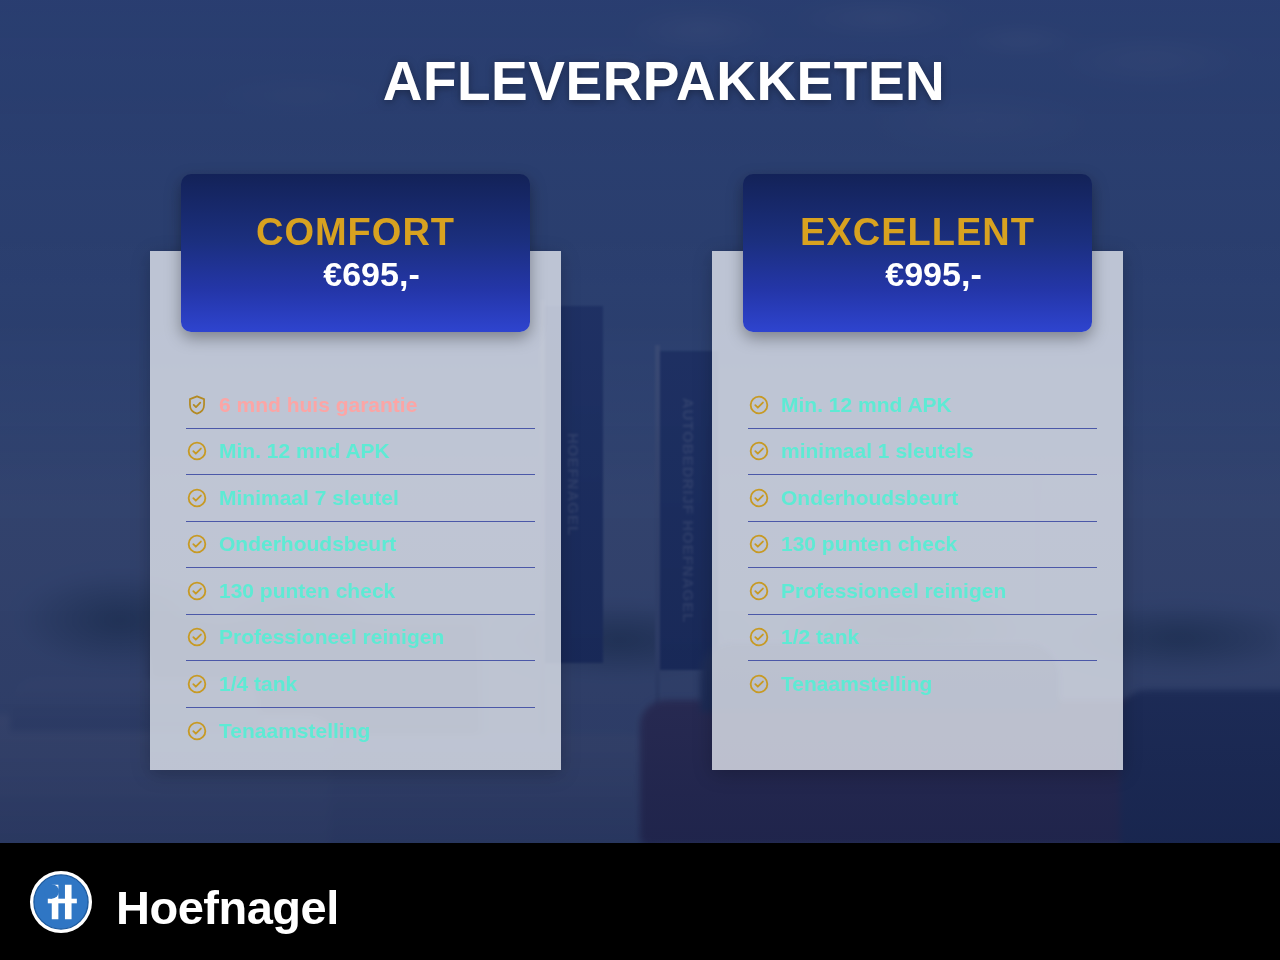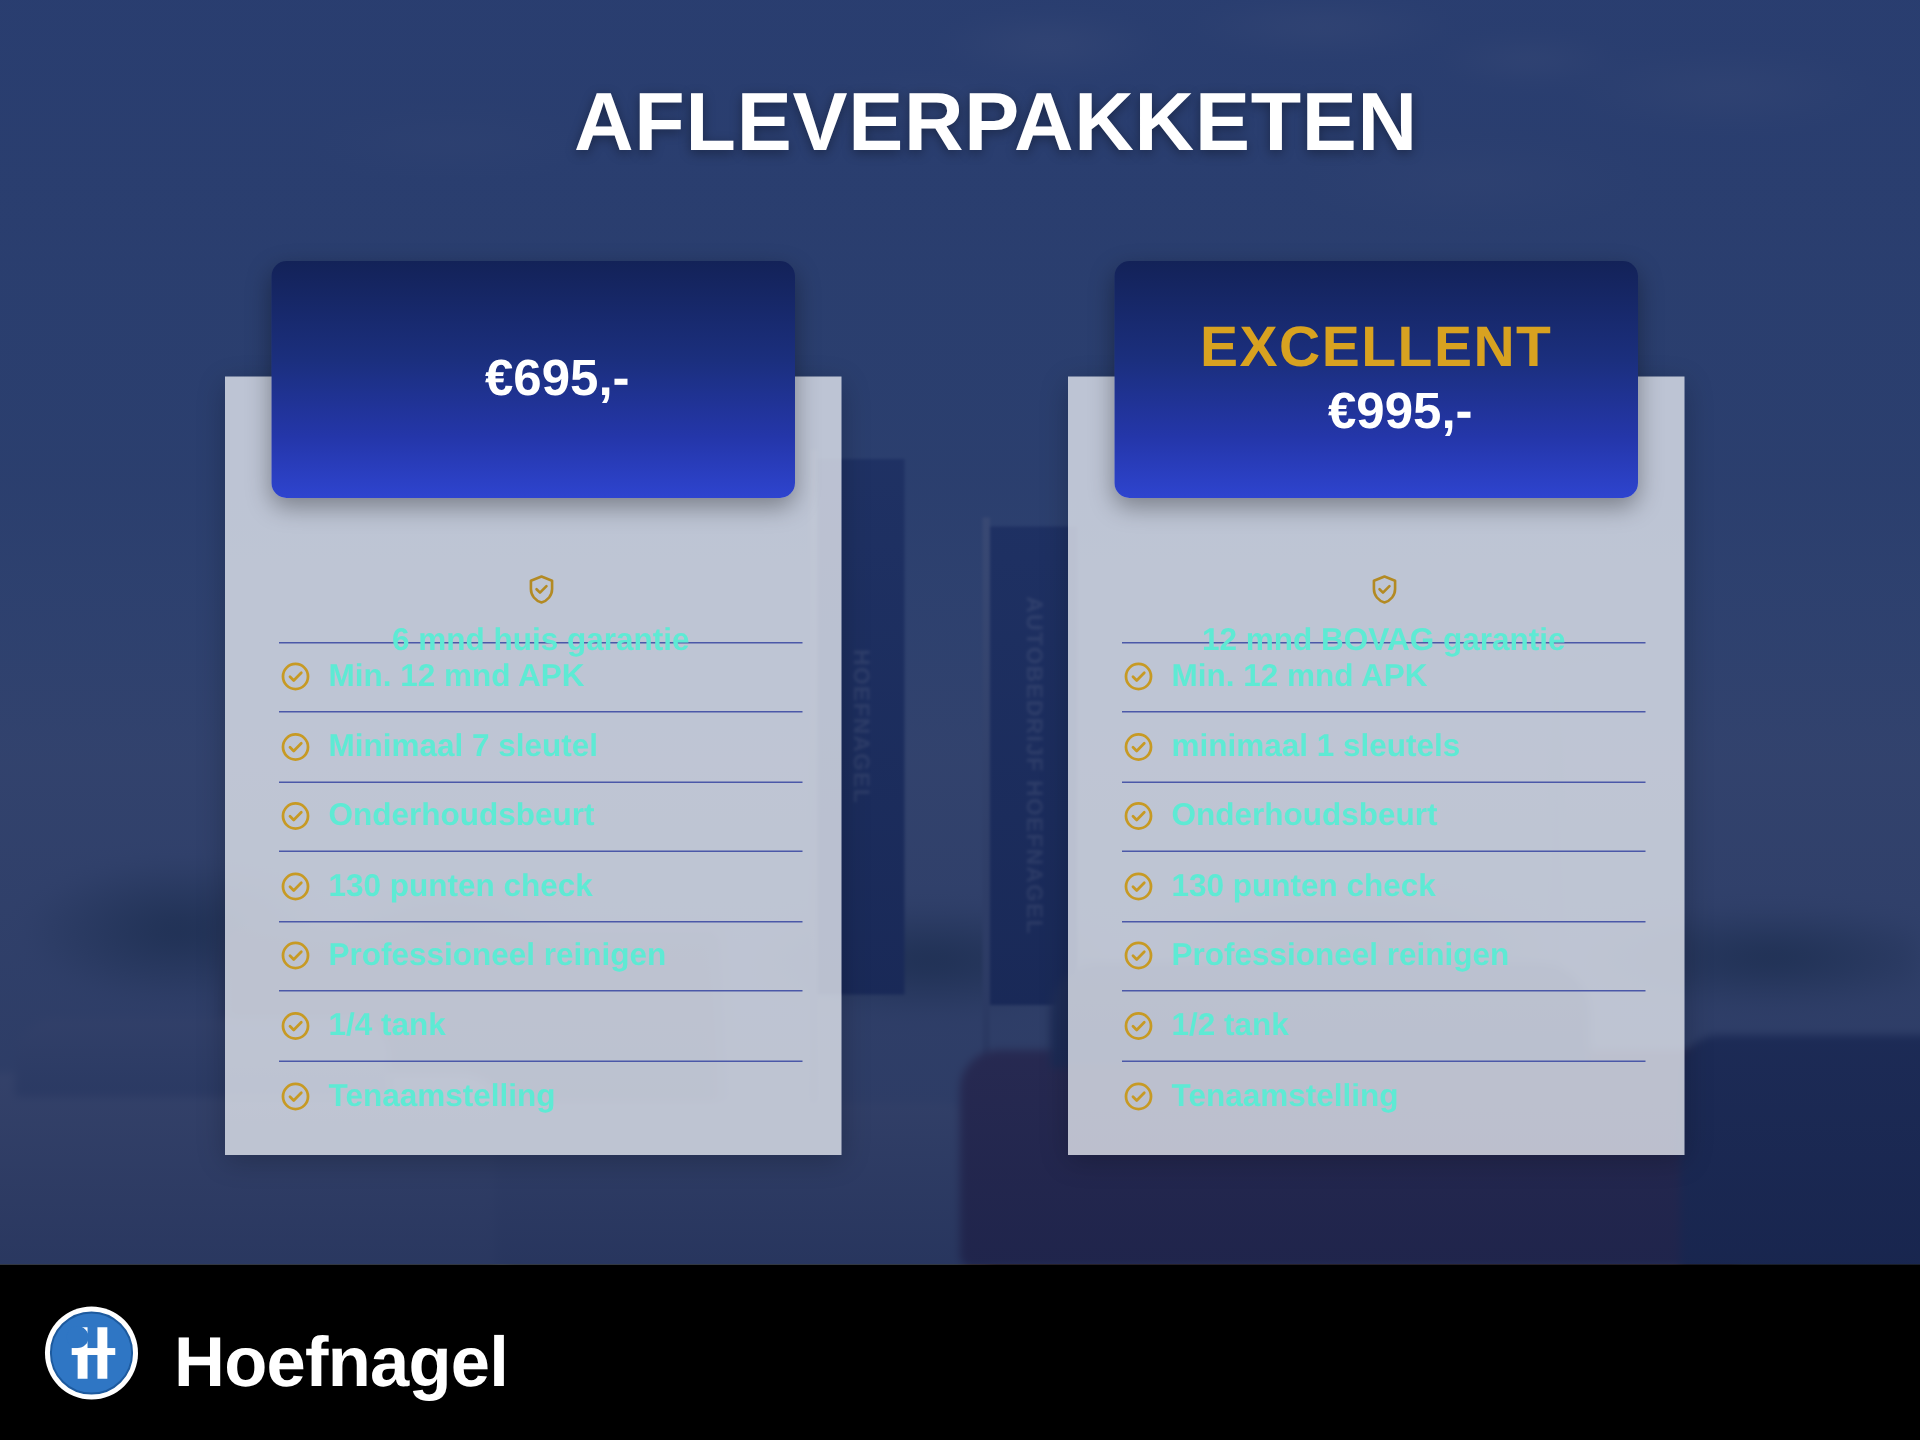--- a/index.html
+++ b/index.html
@@ -157,21 +157,21 @@
     list-style:none;
   }
   .feature {
     display:flex; align-items:center; gap:11px;
     height:46.5px;
     border-bottom:1.5px solid #4b58a8;
     color:#5eead4;
     font-size:21px; font-weight:bold;
   }
   .feature:last-child { border-bottom:none; }
-  .feature.highlight { color:#5eead4;flex-direction:column; }
+  .feature.highlight { color:#fca5a5; }
   .feature .ico { flex:0 0 auto; width:22px; height:22px; display:block; }
 
   
   .footer {
     position:absolute; left:0; bottom:0; width:100%; height:117px;
     background:#000000;
     display:flex; align-items:center;
   }
   .brand { display:flex; align-items:flex-end; gap:22px; margin-left:28px; }
   .logo-mark { width:66px; height:66px; display:block; }
@@ -217,20 +217,21 @@
   </div>
 
   <h1 class="page-title">AFLEVERPAKKETEN</h1>
 
   <div class="cards">
 
     <section class="card card-comfort">
       <div class="card-body"></div>
 
       <header class="card-head">
+        <div class="plan-name">COMFORT</div>
         <div class="plan-price">€695,-</div>
       </header>
 
       <ul class="features">
         <li class="feature highlight">
           <svg class="ico" viewBox="0 0 24 24" fill="none">
             <path d="M12 2.6 4.3 5.6v6.1c0 4.6 3.2 8.4 7.7 9.7 4.5-1.3 7.7-5.1 7.7-9.7V5.6L12 2.6Z" stroke="#b38a23" stroke-width="1.9" stroke-linejoin="round"></path>
             <path d="M8.4 11.8l2.5 2.5 4.7-4.8" stroke="#b38a23" stroke-width="1.9" stroke-linecap="round" stroke-linejoin="round"></path>
           </svg>
           <span>6 mnd huis garantie</span>
@@ -289,27 +290,20 @@
 
     <section class="card card-excellent">
       <div class="card-body"></div>
 
       <header class="card-head">
         <div class="plan-name">EXCELLENT</div>
         <div class="plan-price">€995,-</div>
       </header>
 
       <ul class="features">
-        <li class="feature highlight">
-          <svg class="ico" viewBox="0 0 24 24" fill="none">
-            <path d="M12 2.6 4.3 5.6v6.1c0 4.6 3.2 8.4 7.7 9.7 4.5-1.3 7.7-5.1 7.7-9.7V5.6L12 2.6Z" stroke="#b38a23" stroke-width="1.9" stroke-linejoin="round"></path>
-            <path d="M8.4 11.8l2.5 2.5 4.7-4.8" stroke="#b38a23" stroke-width="1.9" stroke-linecap="round" stroke-linejoin="round"></path>
-          </svg>
-          <span>12 mnd BOVAG garantie</span>
-        </li>
         <li class="feature">
           <svg class="ico" viewBox="0 0 24 24" fill="none">
             <circle cx="12" cy="12" r="9.1" stroke="#c79a24" stroke-width="2"></circle>
             <path d="M8 12.2l2.7 2.7L16.2 9.3" stroke="#c79a24" stroke-width="2" stroke-linecap="round" stroke-linejoin="round"></path>
           </svg>
           <span>Min. 12 mnd APK</span>
         </li>
         <li class="feature">
           <svg class="ico" viewBox="0 0 24 24" fill="none">
             <circle cx="12" cy="12" r="9.1" stroke="#c79a24" stroke-width="2"></circle>

